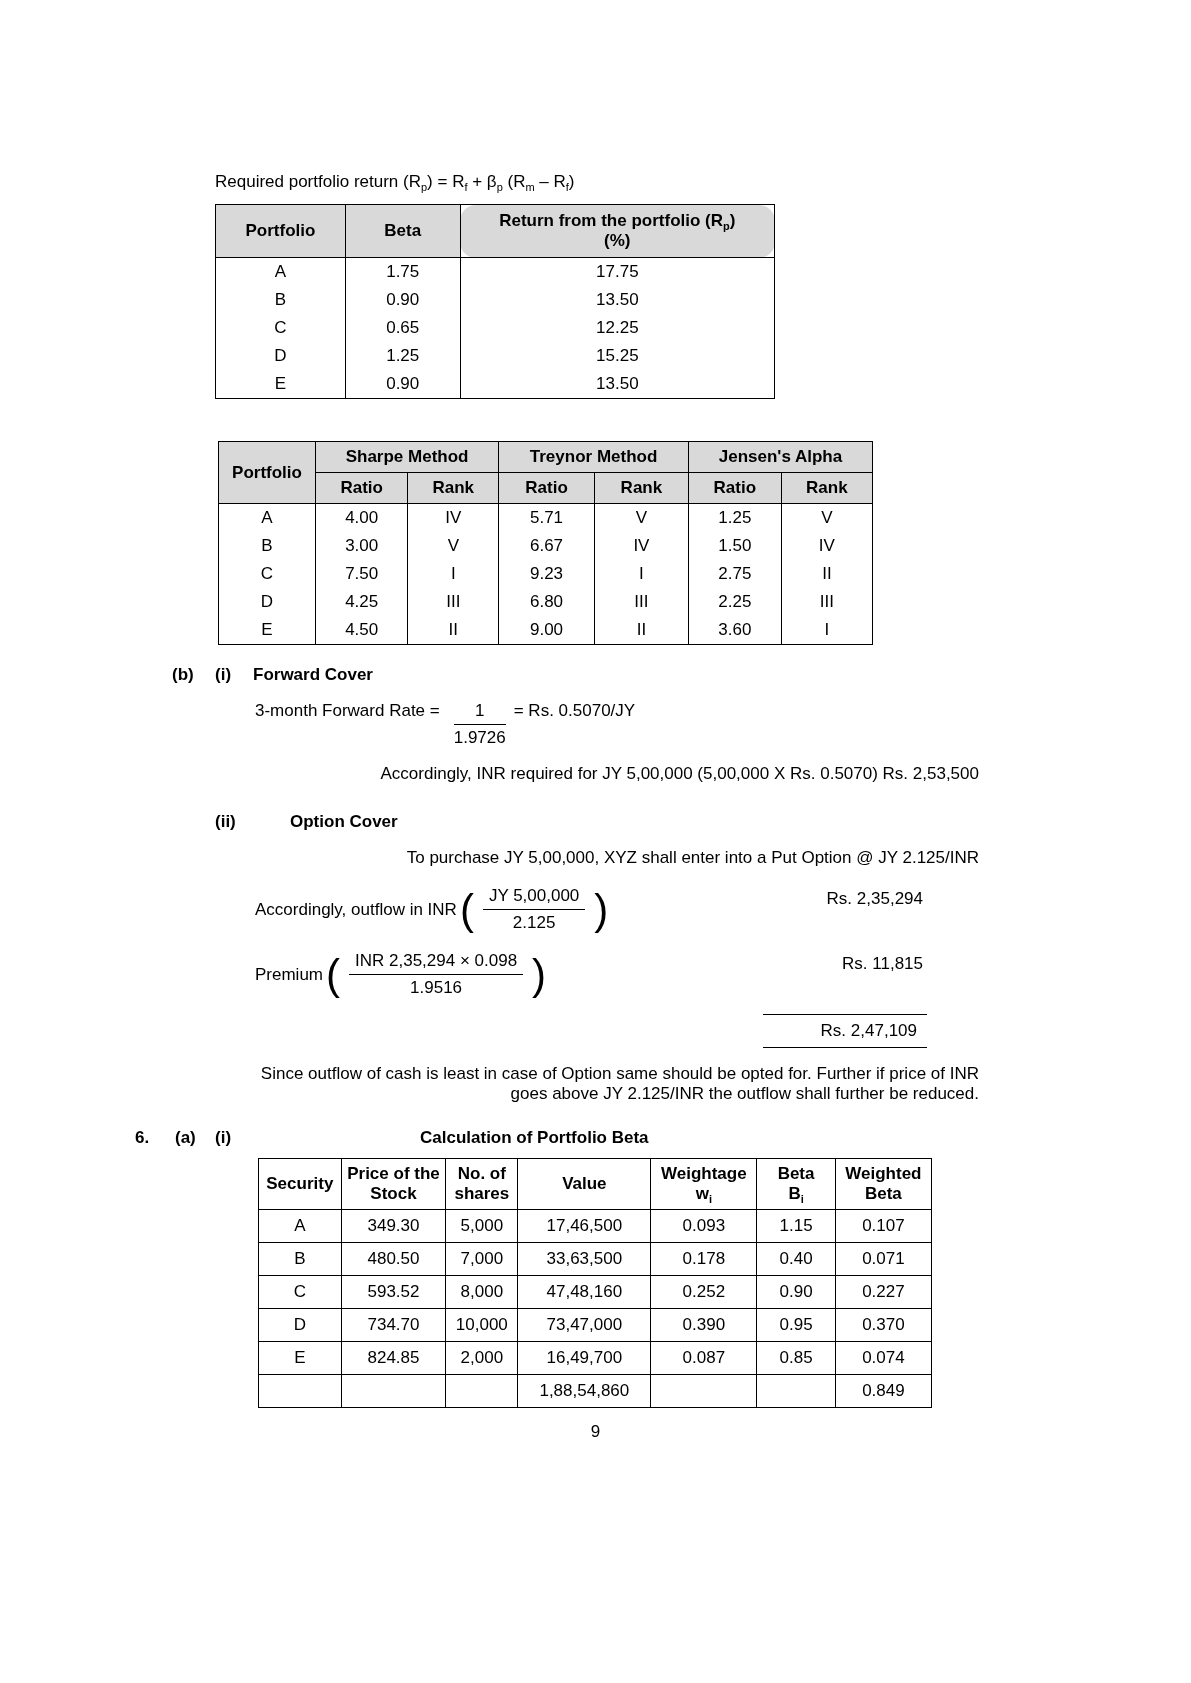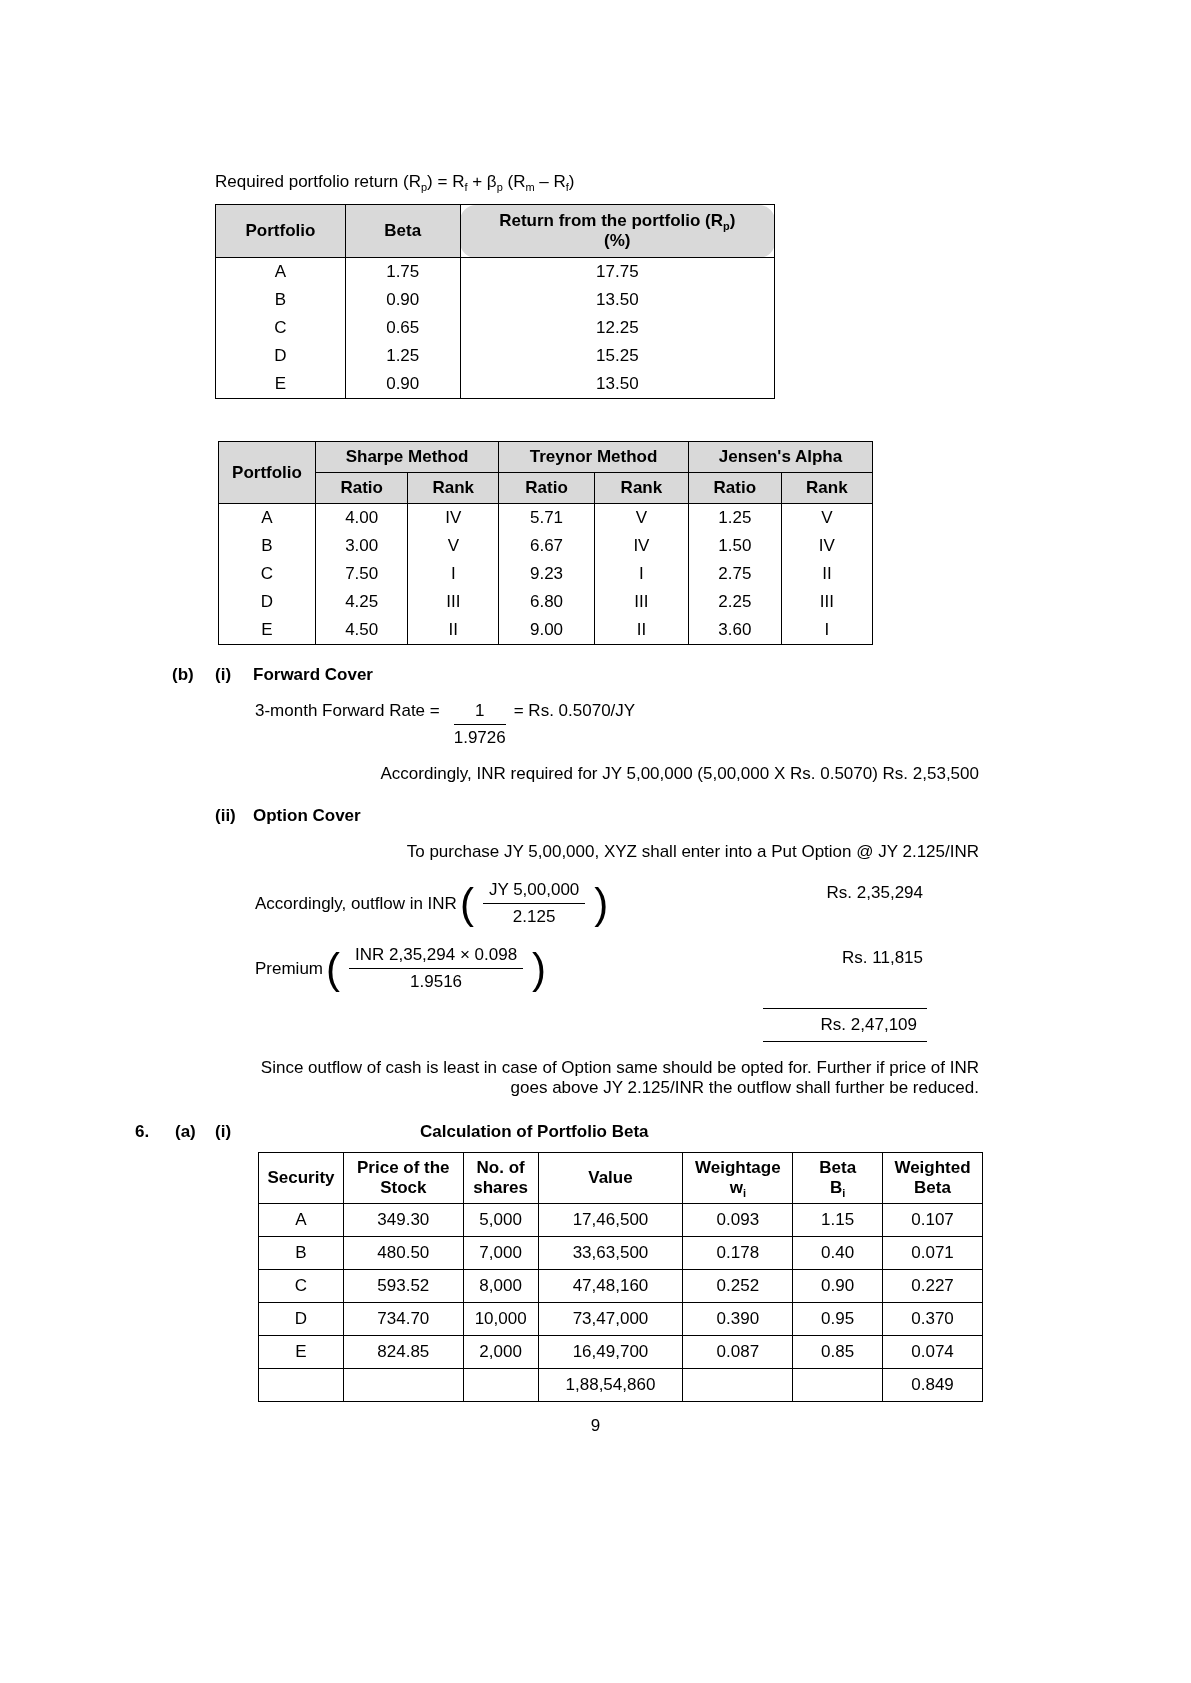--- a/index.html
+++ b/index.html
@@ -28,41 +28,41 @@
   .t2 { margin: 42px 0 0 218px; width: 655px; }
   .t2 th { background: #d9d9d9; border: 1px solid #000; padding: 5px 4px; text-align: center; }
   .t2 td { border-left: 1px solid #000; border-right: 1px solid #000; padding: 4px 6px; text-align: center; }
   .t2 tbody tr:last-child td { border-bottom: 1px solid #000; }
   .t2 .c0 { width: 97px; }
 
   
   .hrow { display: flex; font-weight: bold; margin: 20px 0 0 172px; }
   .hrow .lb1 { width: 43px; }
   .hrow .lb2 { width: 38px; }
-  .hrow2 { display: flex; font-weight: bold; margin: 22px 0 0 215px; }
+  .hrow2 { display: flex; font-weight: bold; margin: 28px 0 0 215px; gap: 37px; }
   .hrow2 .lb2 { width: 38px; }
   .hrow6 { display: flex; font-weight: bold; margin: 24px 0 0 135px; }
   .hrow6 .n6, .hrow6 .la, .hrow6 .li { width: 40px; }
   .hrow6 .t6 { margin-left: 165px; }
 
   
   .calcline { display: flex; align-items: flex-start; margin: 16px 12px 0 255px; }
   .calcline > span { margin-right: 8px; }
   .frac { display: inline-flex; flex-direction: column; align-items: stretch; text-align: center; margin: 0 6px; }
   .fnum { border-bottom: 1px solid #000; padding: 0 6px 3px; }
   .fden { padding-top: 3px; }
   .para { margin: 16px 0 0 255px; width: 724px; text-align: right; }
   .calcrow { display: flex; align-items: center; width: 668px; margin: 18px 0 0 255px; }
   .bigparen { font-size: 42px; font-weight: 400; line-height: 0.9; padding: 0 3px; }
   .amount { margin-left: auto; align-self: flex-start; padding-top: 3px; }
   .totalrow { display: flex; justify-content: flex-end; width: 672px; margin: 16px 0 0 255px; }
   .total-amount { border-top: 1px solid #000; border-bottom: 1px solid #000; padding: 6px 10px 6px 58px; }
 
   
-  .t3 { margin: 10px 0 0 258px; width: 725px; }
+  .t3 { margin: 10px 0 0 258px; width: 674px; }
   .t3 th, .t3 td { border: 1px solid #000; padding: 5px 4px; text-align: center; vertical-align: middle; }
   .t3 th { background: #ffffff; }
   .t3 .c-sec { width: 85px; } .t3 .c-price { width: 120px; } .t3 .c-sh { width: 75px; }
   .t3 .c-val { width: 145px; text-align: center; } .t3 .c-wt { width: 110px; } .t3 .c-beta { width: 90px; }
   .t3 .c-wb { width: 100px; margin-left: 13px; }
   .t3 td { height: 33px; }
 
   .pagenum { width: 100%; text-align: center; margin-top: 14px; }
 </style>
 </head>

